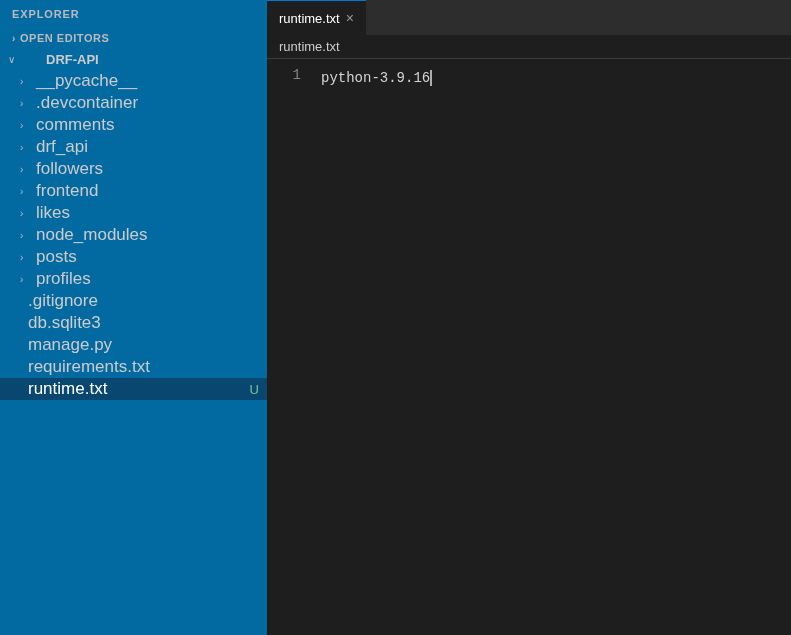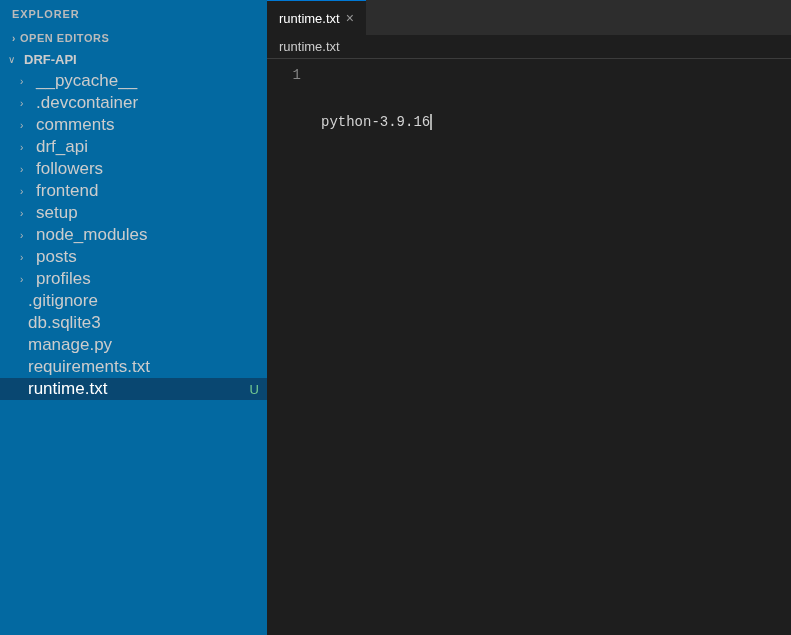--- a/index.html
+++ b/index.html
@@ -112,20 +112,21 @@
       font-size: 10px;
       margin-right: 4px;
       color: #bbbbbb;
       width: 12px;
     }
 
     .root-item .item-label {
       color: #cccccc;
       font-size: 13px;
       font-weight: 600;
+      margin-left: 22px;
     }
 
     
     .editor-area {
       flex: 1;
       display: flex;
       flex-direction: column;
       background: #1e1e1e;
     }
 
@@ -192,21 +193,20 @@
     .code-content {
       flex: 1;
       padding-left: 4px;
     }
 
     .code-line {
       height: 22px;
       display: flex;
       align-items: center;
       white-space: pre;
-      margin-top: 44px;
     }
 
     .cursor {
       display: inline-block;
       width: 2px;
       height: 16px;
       background: #aeafad;
       vertical-align: middle;
       animation: blink 1s step-end infinite;
     }
@@ -250,21 +250,21 @@
   <div class="tree-item">
     <span class="chevron-icon">›</span>
     <span class="item-label">followers</span>
   </div>
   <div class="tree-item">
     <span class="chevron-icon">›</span>
     <span class="item-label">frontend</span>
   </div>
   <div class="tree-item">
     <span class="chevron-icon">›</span>
-    <span class="item-label">setup</span>
+    <span class="item-label">likes</span>
   </div>
   <div class="tree-item">
     <span class="chevron-icon">›</span>
     <span class="item-label">node_modules</span>
   </div>
   <div class="tree-item">
     <span class="chevron-icon">›</span>
     <span class="item-label">posts</span>
   </div>
   <div class="tree-item">

